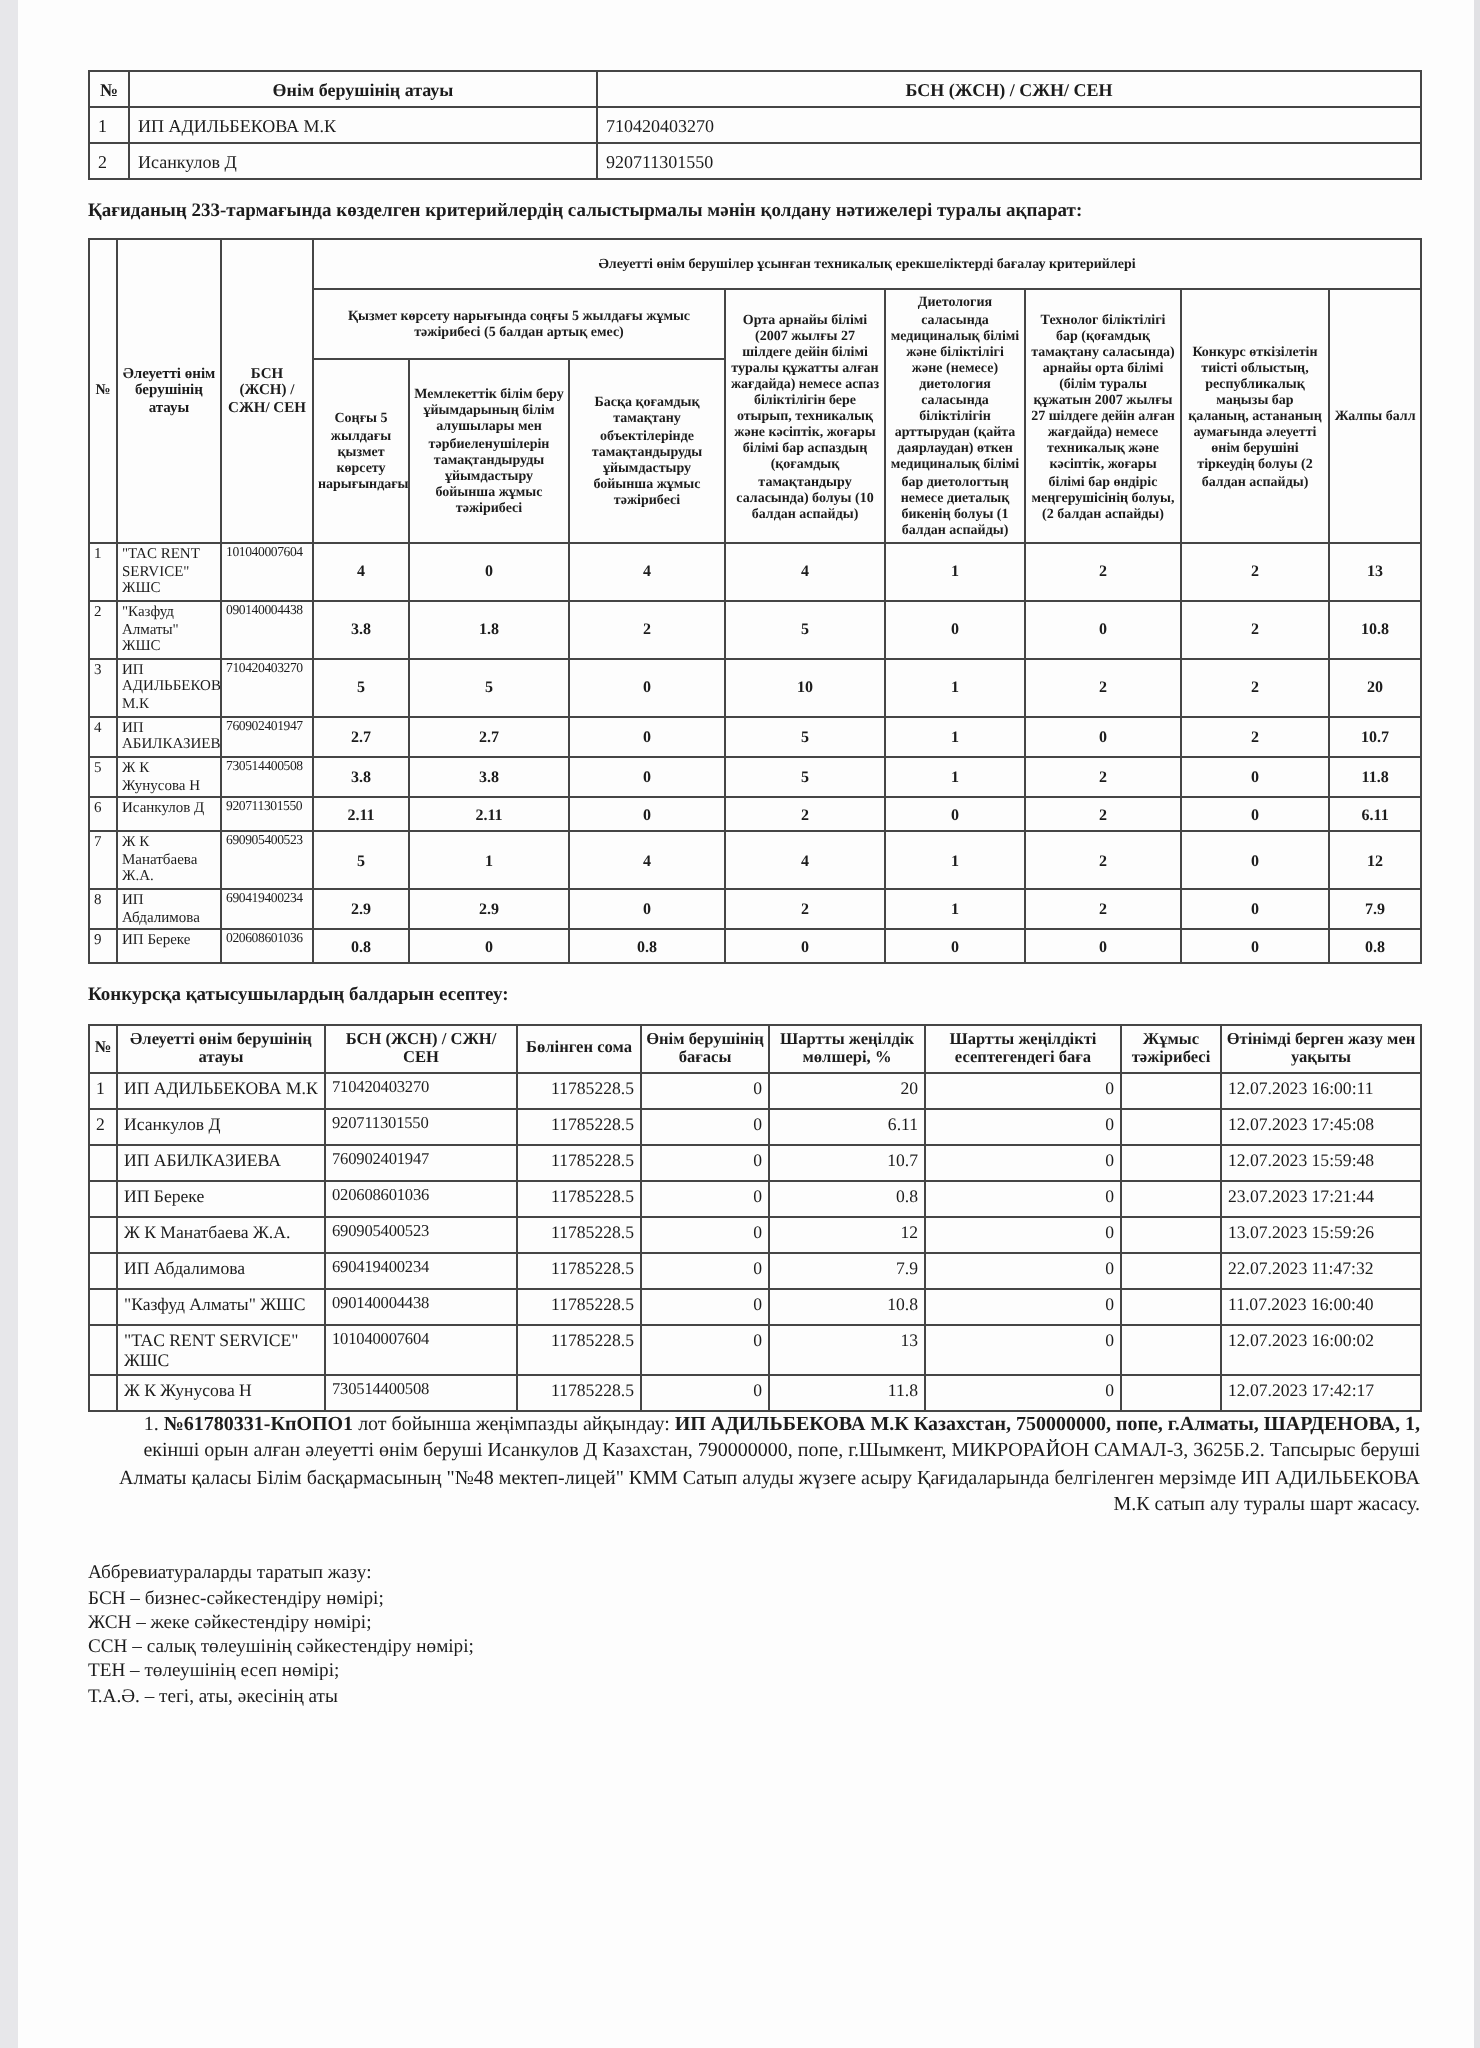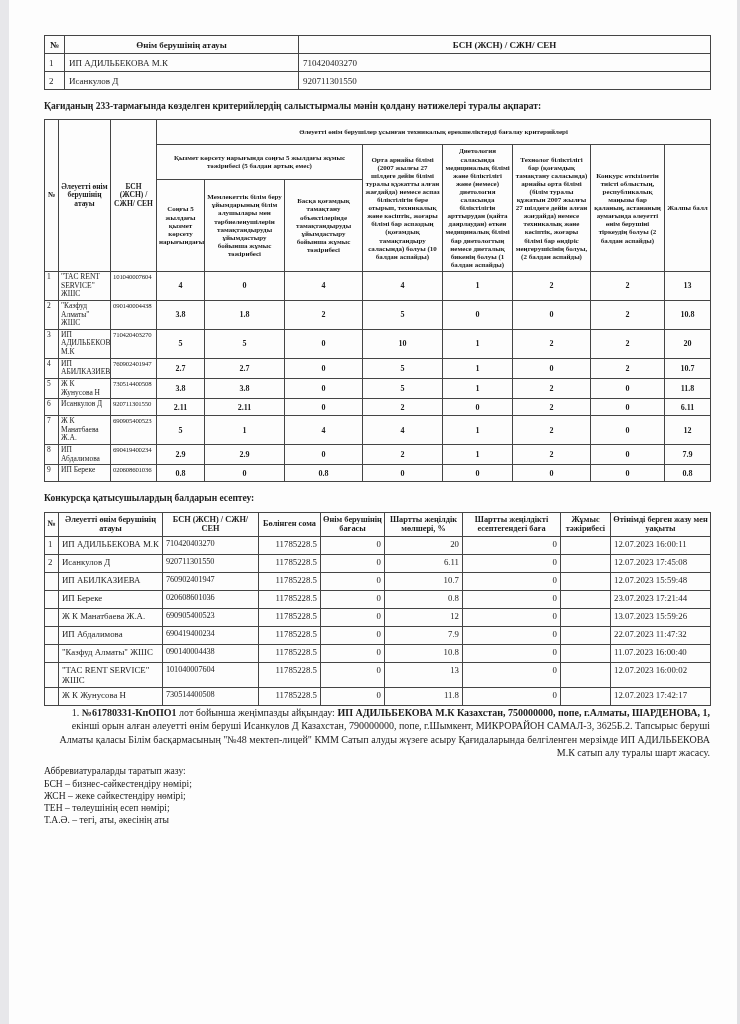--- a/index.html
+++ b/index.html
@@ -34,21 +34,21 @@
   
   .tbl-scores{font-size:8.8px;}
   .tbl-scores th{font-size:8.3px;line-height:1.15;padding:2px 2px;}
   .tbl-scores td{padding:2px 3px;text-align:left;vertical-align:top;height:13px;}
   .tbl-scores td.num{text-align:right;margin-top:16px;}
   .tbl-scores td.bin{font-size:8.3px;letter-spacing:-0.1px;}
 
   .result-paragraph{font-size:10px;line-height:1.34;text-align:right;}
   .result-paragraph b{font-weight:bold;}
 
-  .abbr-block{font-size:9.6px;line-height:1.28;margin-top:6px;}
+  .abbr-block{font-size:9.6px;line-height:1.28;margin-top:22px;}
   .abbr-block div{margin:0;}
 </style>
 </head>
 <body>
 
 <div class="scan-edge-left"></div>
 <div class="scan-edge-right"></div>
 
 <div class="content">
 
@@ -390,20 +390,21 @@
   <div class="result-paragraph"><span>1. </span><b>№61780331-КпОПО1</b><span> лот бойынша жеңімпазды айқындау: </span><b>ИП АДИЛЬБЕКОВА М.К Казахстан, 750000000, попе, г.Алматы, ШАРДЕНОВА, 1,</b><span> екінші орын алған әлеуетті өнім беруші Исанкулов Д Казахстан, 790000000, попе, г.Шымкент, МИКРОРАЙОН САМАЛ-3, 3625Б.2. Тапсырыс беруші Алматы қаласы Білім басқармасының "№48 мектеп-лицей" КММ Сатып алуды жүзеге асыру Қағидаларында белгіленген мерзімде ИП АДИЛЬБЕКОВА М.К сатып алу туралы шарт жасасу.</span></div>
 
   <div class="abbr-block">
     <div>Аббревиатураларды таратып жазу:</div>
     <div>
 
         <div>БСН – бизнес-сәйкестендіру нөмірі;</div>
 
         <div>ЖСН – жеке сәйкестендіру нөмірі;</div>
 
+        <div>ССН – салық төлеушінің сәйкестендіру нөмірі;</div>
 
         <div>ТЕН – төлеушінің есеп нөмірі;</div>
 
         <div>Т.А.Ә. – тегі, аты, әкесінің аты</div>
       </div>
   </div>
 
 </div>
 
 </body></html>

